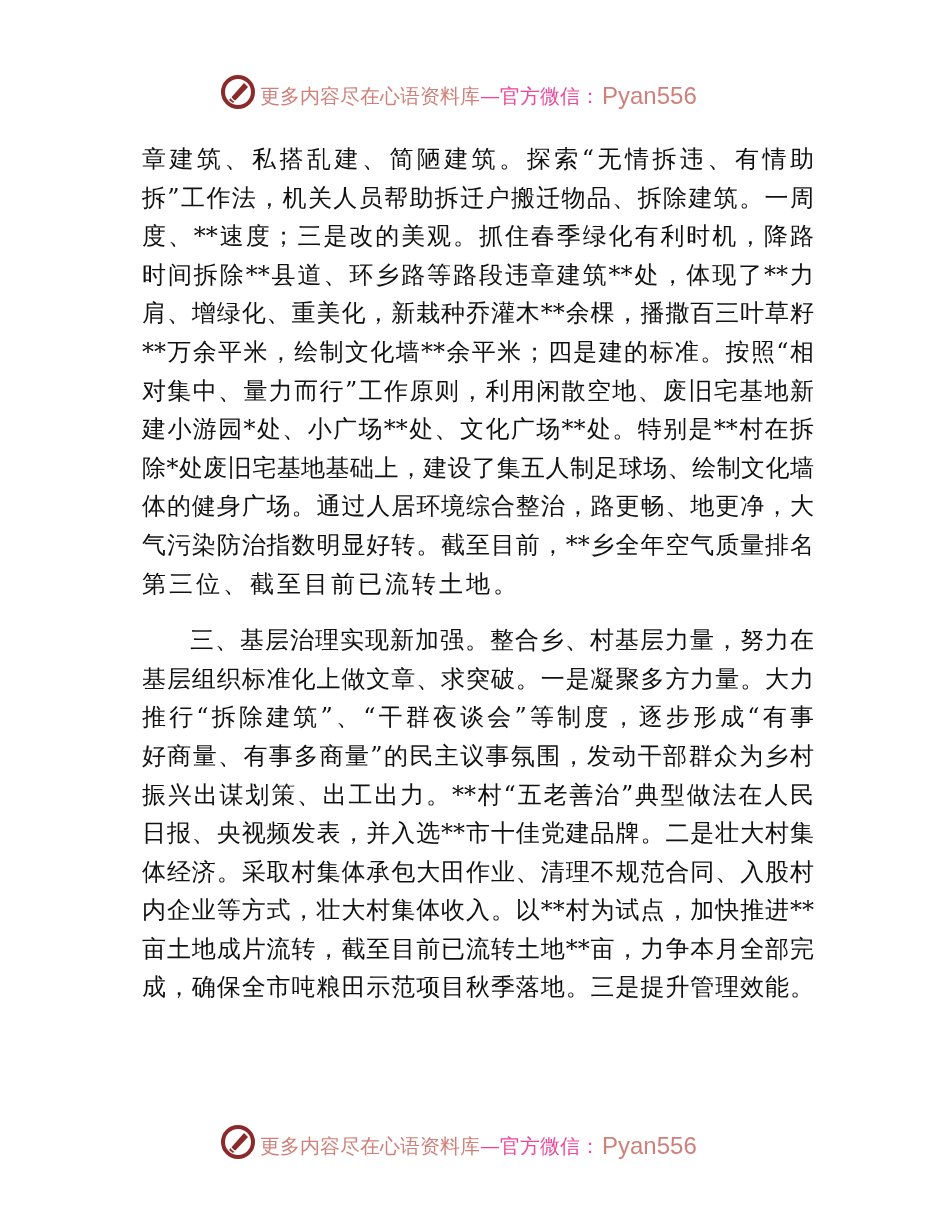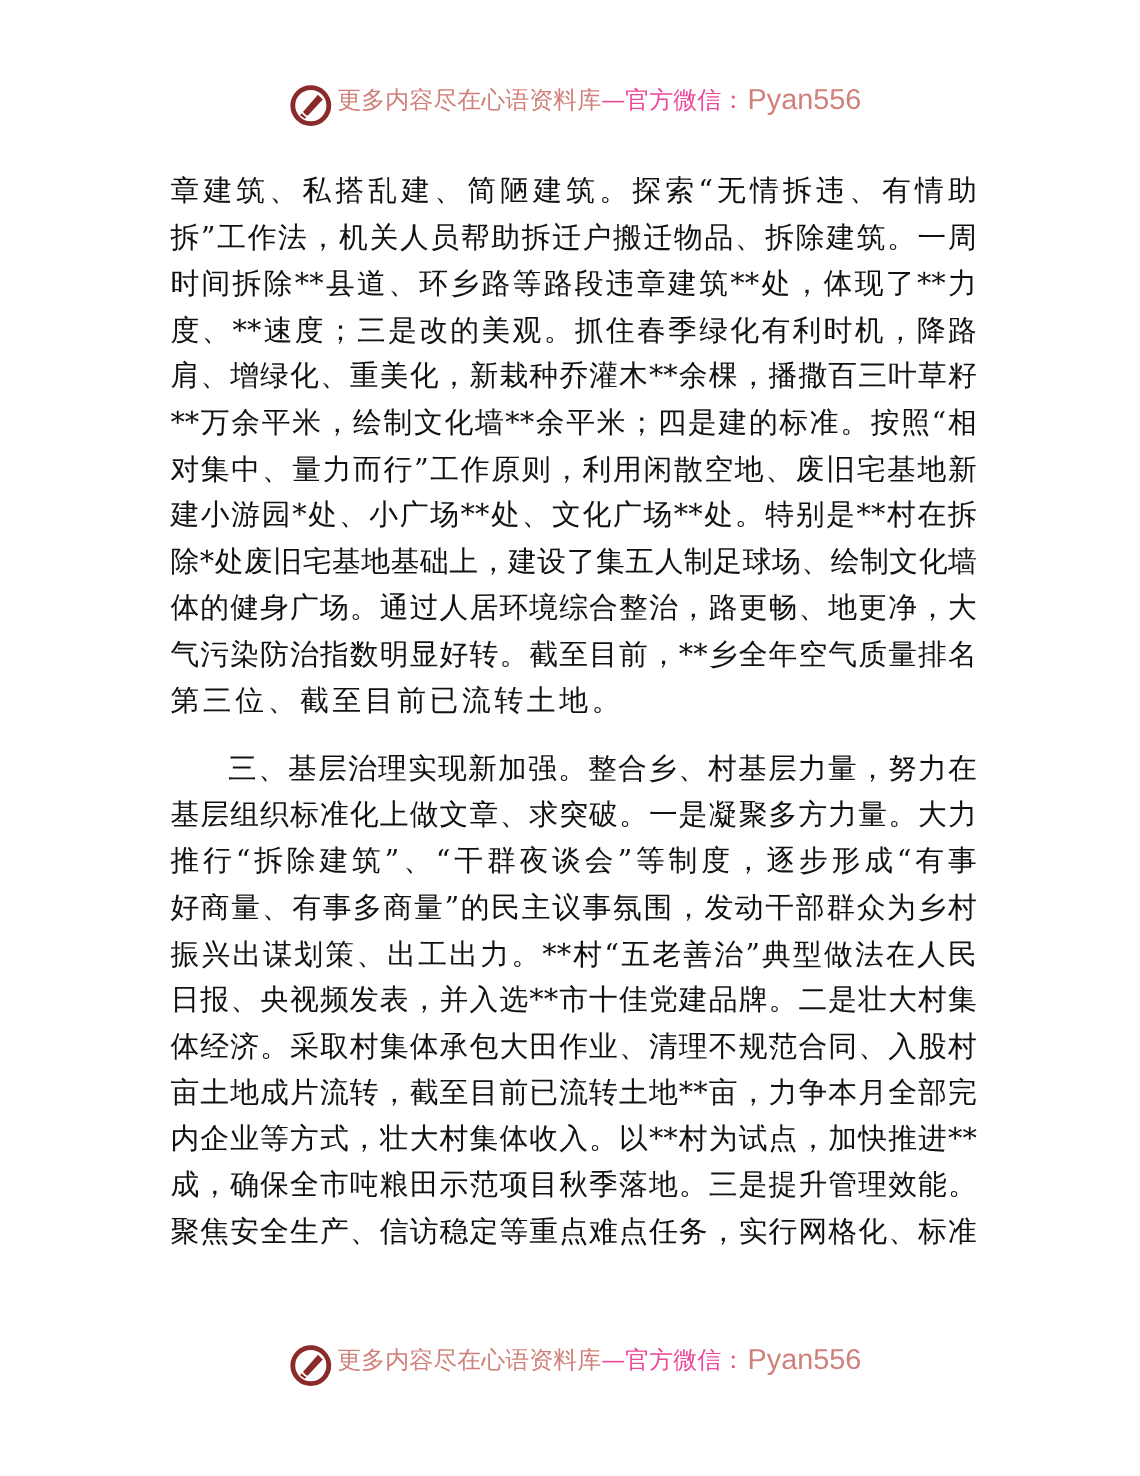--- a/index.html
+++ b/index.html
@@ -10,24 +10,24 @@
     body {
       width: 950px;
       height: 1230px;
       position: relative;
       overflow: hidden;
       font-family: "DejaVu Serif", "Liberation Serif", serif;
       color: #111111;
     }
     .banner {
       position: absolute;
-      left: 241px;
+      left: 220px;
       height: 40px;
       display: flex;
-      align-items: flex-start;
+      align-items: flex-end;
       white-space: nowrap;
     }
     .banner.top { top: 70px; }
     .banner.bottom { top: 1120px; }
     .banner .logo {
       width: 36px;
       height: 36px;
       margin-right: 4px;
     }
     .banner .pink {
@@ -80,44 +80,43 @@
   </svg>
   <span class="pink">更多内容尽在心语资料库</span>
   <span class="gray">—官方微信：</span>
   <span class="wx">Pyan556</span>
 </div>
 
 <div class="content">
   <div>
     <div class="line">章建筑、私搭乱建、简陋建筑。探索“无情拆违、有情助</div>
     <div class="line">拆”工作法，机关人员帮助拆迁户搬迁物品、拆除建筑。一周</div>
+    <div class="line">度、**速度；三是改的美观。抓住春季绿化有利时机，降路</div>
     <div class="line">时间拆除**县道、环乡路等路段违章建筑**处，体现了**力</div>
-    <div class="line">度、**速度；三是改的美观。抓住春季绿化有利时机，降路</div>
     <div class="line">肩、增绿化、重美化，新栽种乔灌木**余棵，播撒百三叶草籽</div>
     <div class="line">**万余平米，绘制文化墙**余平米；四是建的标准。按照“相</div>
     <div class="line">对集中、量力而行”工作原则，利用闲散空地、废旧宅基地新</div>
     <div class="line">建小游园*处、小广场**处、文化广场**处。特别是**村在拆</div>
     <div class="line">除*处废旧宅基地基础上，建设了集五人制足球场、绘制文化墙</div>
     <div class="line">体的健身广场。通过人居环境综合整治，路更畅、地更净，大</div>
     <div class="line">气污染防治指数明显好转。截至目前，**乡全年空气质量排名</div>
     <div class="line last">第三位、截至目前已流转土地。</div>
   </div>
   <div class="para-gap"></div>
   <div>
     <div class="line indent">三、基层治理实现新加强。整合乡、村基层力量，努力在</div>
     <div class="line">基层组织标准化上做文章、求突破。一是凝聚多方力量。大力</div>
     <div class="line">推行“拆除建筑”、“干群夜谈会”等制度，逐步形成“有事</div>
     <div class="line">好商量、有事多商量”的民主议事氛围，发动干部群众为乡村</div>
     <div class="line">振兴出谋划策、出工出力。**村“五老善治”典型做法在人民</div>
     <div class="line">日报、央视频发表，并入选**市十佳党建品牌。二是壮大村集</div>
     <div class="line">体经济。采取村集体承包大田作业、清理不规范合同、入股村</div>
+    <div class="line">内企业等方式，壮大村集体收入。以**村为试点，加快推进**</div>
     <div class="line">亩土地成片流转，截至目前已流转土地**亩，力争本月全部完</div>
-    <div class="line">内企业等方式，壮大村集体收入。以**村为试点，加快推进**</div>
     <div class="line">成，确保全市吨粮田示范项目秋季落地。三是提升管理效能。</div>
-    <div class="line">聚焦安全生产、信访稳定等重点难点任务，实行网格化、标准</div>
   </div>
 </div>
 
 <div class="banner bottom">
   <svg class="logo" viewBox="0 0 36 36">
     <circle cx="18" cy="18" r="15" fill="none" stroke="#8b2a2a" stroke-width="4"></circle>
     <path d="M9 26 L24 9 L28 13 L13 29 Z" fill="#8b2a2a"></path>
     <path d="M10 22 Q14 30 22 27" fill="none" stroke="#ffffff" stroke-width="1.5"></path>
   </svg>
   <span class="pink">更多内容尽在心语资料库</span>

